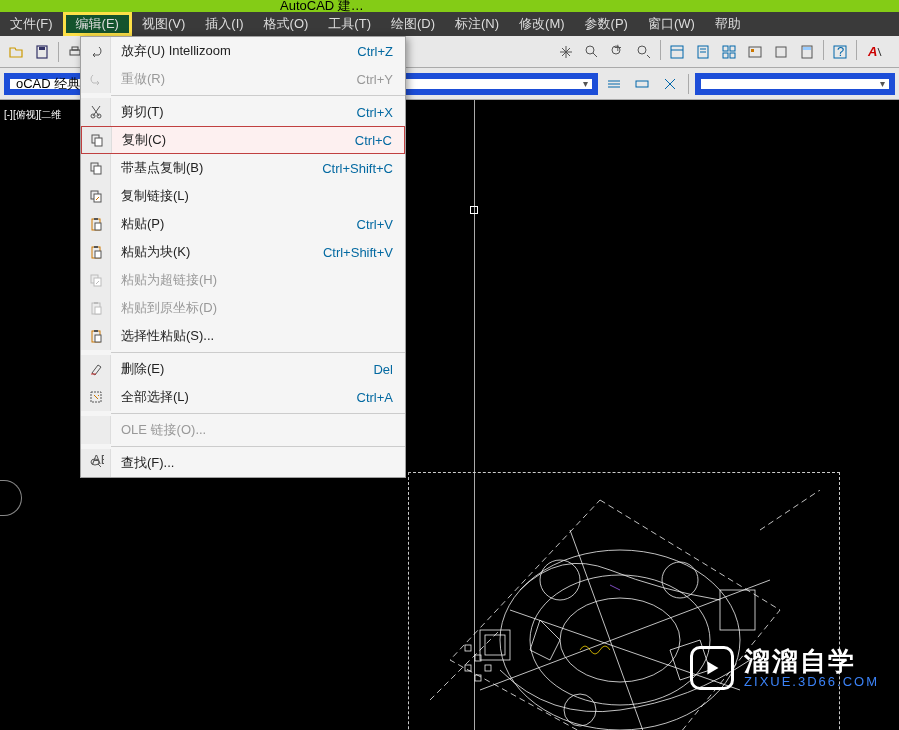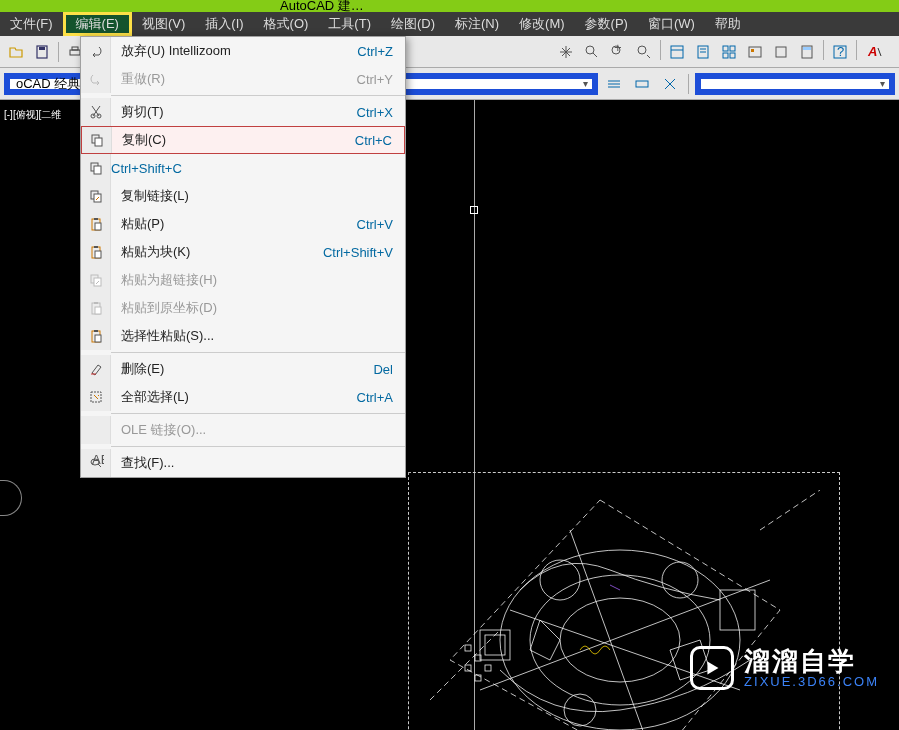--- a/index.html
+++ b/index.html
@@ -492,20 +492,21 @@
       <div class="menu-label">复制(C)</div>
       <div class="menu-shortcut">Ctrl+C</div>
     </div>
     <div class="menu-row">
       <div class="menu-icon-col">
         <svg class="icon-svg" viewBox="0 0 16 16">
           <rect x="3" y="3" width="7" height="8" fill="none" stroke="#555"></rect>
           <rect x="6" y="6" width="7" height="8" fill="#fff" stroke="#555"></rect>
         </svg>
       </div>
+      <div class="menu-label">带基点复制(B)</div>
       <div class="menu-shortcut">Ctrl+Shift+C</div>
     </div>
     <div class="menu-row">
       <div class="menu-icon-col">
         <svg class="icon-svg" viewBox="0 0 16 16">
           <rect x="3" y="3" width="7" height="8" fill="none" stroke="#555"></rect>
           <rect x="6" y="6" width="7" height="8" fill="#fff" stroke="#555"></rect>
           <path d="M8 12l3-3" stroke="#c70"></path>
         </svg>
       </div>

